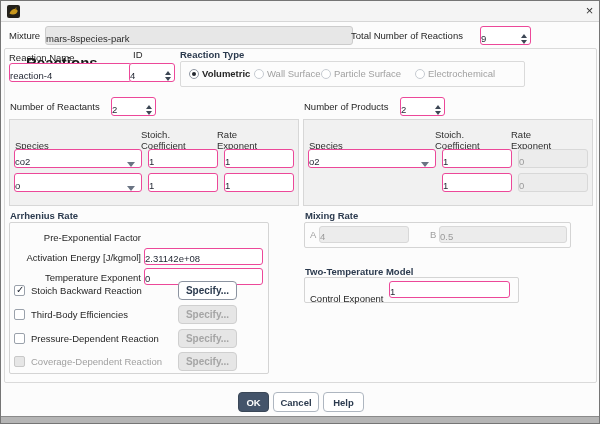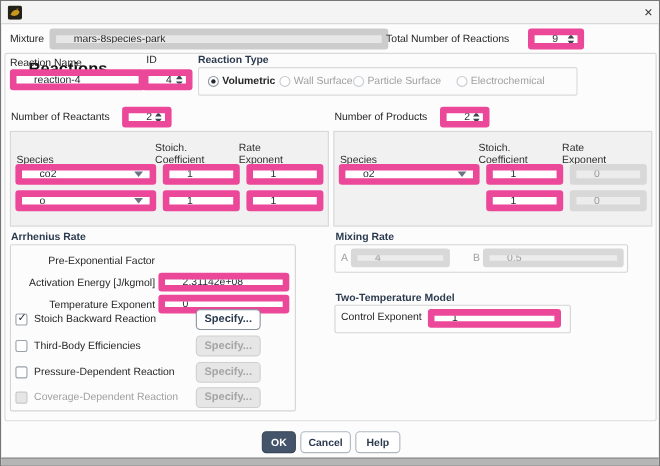--- a/index.html
+++ b/index.html
@@ -16,22 +16,22 @@
   }
   .title-icon { position:absolute; left:6px; top:4px; width:13px; height:13px; display:block; }
   .title-text { position:absolute; left:25px; top:5px; font-weight:bold; font-size:15px; color:#161616;margin-top:48px; }
   .close-x { position:absolute; left:581px; top:2px; width:15px; height:16px; text-align:center; font-size:13px; color:#333; cursor:default; }
   .lbl { position:absolute; white-space:nowrap; color:#262626; }
   .lbl-b { position:absolute; white-space:nowrap; font-weight:bold; color:#2b3a4e; }
   .lbl-dis { color:#a0a0a0; }
   .groupbox { position:absolute; border:1px solid #dadada; border-radius:2px; background:transparent; }
   .panel { position:absolute; background:#f1f1f1; border:1px solid #d7d7d7; }
   .input {
-    position:absolute; background:#fff; border:6px solid #ec4899; border-radius:3px;
-    display:flex; align-items:center; padding:0 16px; color:#1f2430; overflow:hidden;
+    position:absolute; background:#fff; border:1px solid #ec4899; border-radius:3px;
+    display:flex; align-items:flex-end; padding:0 0; color:#1f2430; overflow:hidden;
   }
   .input.gray { background:#e7e7e7; border-color:#cccccc; color:#2c2c2c; }
   .input.dis  { background:#ececec; border-color:#d8d8d8; color:#9a9a9a; }
   .spin { justify-content:space-between; padding-right:3px; }
   .arrows { display:flex; flex-direction:column; align-items:center; gap:2px; }
   .au { width:0; height:0; border-left:3px solid transparent; border-right:3px solid transparent; border-bottom:4px solid #3c4654; }
   .ad { width:0; height:0; border-left:3px solid transparent; border-right:3px solid transparent; border-top:4px solid #3c4654; }
   .dd { justify-content:space-between; padding-right:6px; }
   .dd-arrow { width:0; height:0; border-left:4px solid transparent; border-right:4px solid transparent; border-top:5px solid #6a7483; }
   .radio { position:absolute; width:10px; height:10px; border:1px solid #8f97a3; border-radius:50%; background:#fff; }
@@ -217,21 +217,21 @@
   <div class="input dis" style="left:318px;top:225px;width:90px;height:17px;">
     <span>4</span>
   </div>
   <span class="lbl lbl-dis" style="left:429px;top:228px;">B</span>
   <div class="input dis" style="left:438px;top:225px;width:128px;height:17px;">
     <span>0.5</span>
   </div>
 
   <span class="lbl-b" style="left:304px;top:265px;">Two-Temperature Model</span>
   <div class="groupbox" style="left:303px;top:276px;width:215px;height:26px;border-color:#d4d4d4;"></div>
-  <span class="lbl" style="left:309px;top:282px;">Control Exponent</span>
+  <span class="lbl" style="left:309px;top:292px;">Control Exponent</span>
   <div class="input" style="left:388px;top:280px;width:121px;height:17px;">
     <span>1</span>
   </div>
 
   <div class="btn primary" style="left:237px;top:391px;width:31px;">
     <span>OK</span>
   </div>
   <div class="btn" style="left:272px;top:391px;width:46px;">
     <span>Cancel</span>
   </div>

